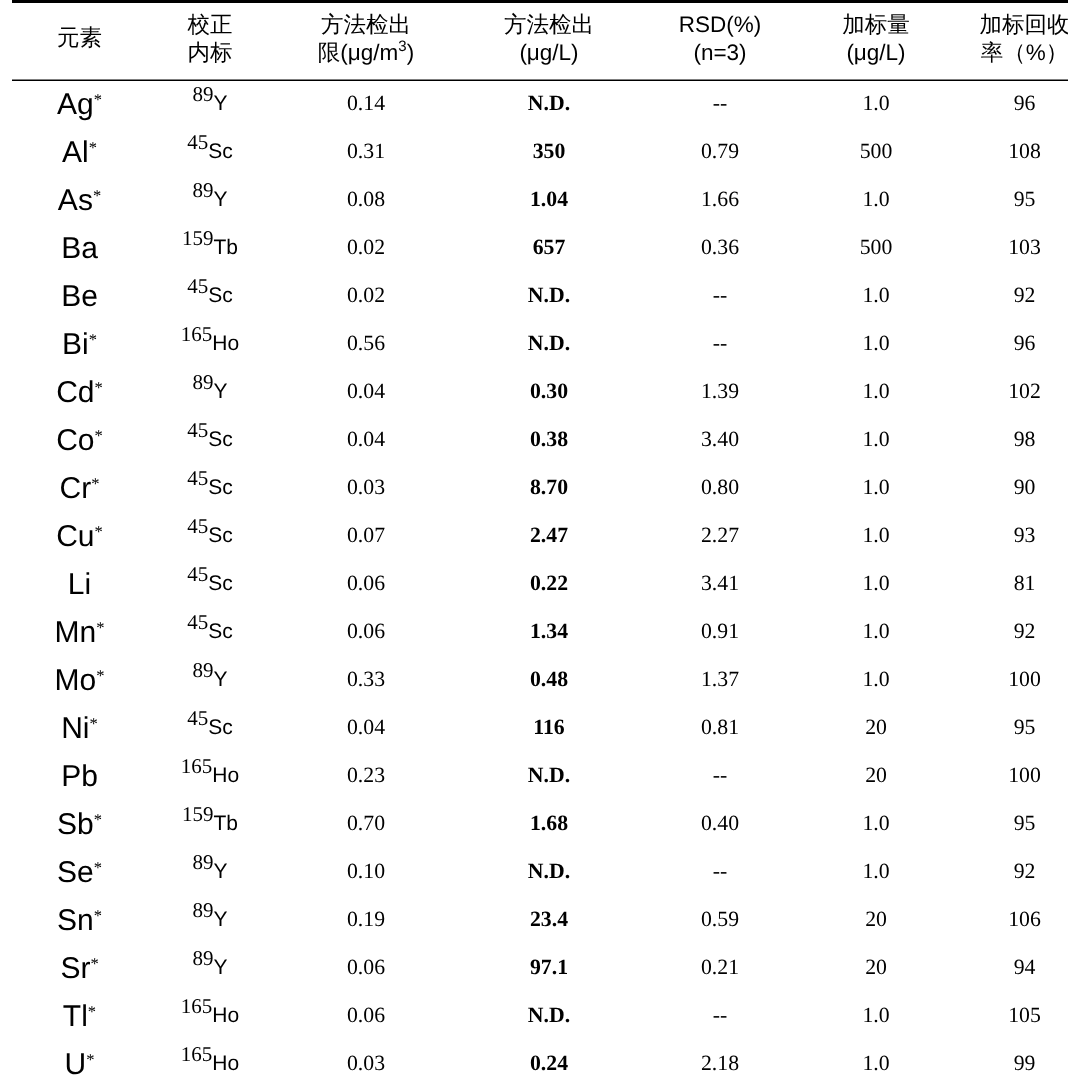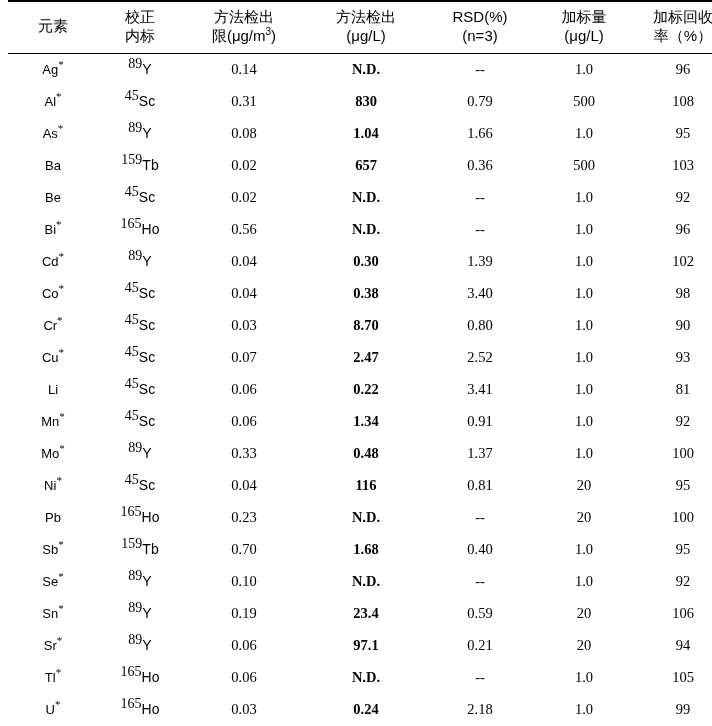--- a/index.html
+++ b/index.html
@@ -64,21 +64,21 @@
     width: 104px;
   }
   td.col-spike, th.col-spike {
     width: 96px;
   }
   td.col-recovery, th.col-recovery {
     width: 94px;
   }
   .el-name {
     font-family: "Liberation Sans", sans-serif;
-    font-size: 13px;
+    font-size: 20px;
   }
   .star {
     font-size: 11px;
     vertical-align: super;
     line-height: 0;
   }
   .iso {
     font-size: 14px;
     vertical-align: super;
     line-height: 0;
@@ -133,21 +133,21 @@
           <td class="col-mdl">0.14</td>
           <td class="col-result">N.D.</td>
           <td class="col-rsd">--</td>
           <td class="col-spike">1.0</td>
           <td class="col-recovery">96</td>
         </tr>
         <tr>
           <td class="col-element"><span class="el-name">Al</span><span class="star">*</span></td>
           <td class="col-internal"><span class="iso">45</span><span class="iso-sym">Sc</span></td>
           <td class="col-mdl">0.31</td>
-          <td class="col-result">830</td>
+          <td class="col-result">350</td>
           <td class="col-rsd">0.79</td>
           <td class="col-spike">500</td>
           <td class="col-recovery">108</td>
         </tr>
         <tr>
           <td class="col-element"><span class="el-name">As</span><span class="star">*</span></td>
           <td class="col-internal"><span class="iso">89</span><span class="iso-sym">Y</span></td>
           <td class="col-mdl">0.08</td>
           <td class="col-result">1.04</td>
           <td class="col-rsd">1.66</td>
@@ -206,21 +206,21 @@
           <td class="col-result">8.70</td>
           <td class="col-rsd">0.80</td>
           <td class="col-spike">1.0</td>
           <td class="col-recovery">90</td>
         </tr>
         <tr>
           <td class="col-element"><span class="el-name">Cu</span><span class="star">*</span></td>
           <td class="col-internal"><span class="iso">45</span><span class="iso-sym">Sc</span></td>
           <td class="col-mdl">0.07</td>
           <td class="col-result">2.47</td>
-          <td class="col-rsd">2.52</td>
+          <td class="col-rsd">2.27</td>
           <td class="col-spike">1.0</td>
           <td class="col-recovery">93</td>
         </tr>
         <tr>
           <td class="col-element"><span class="el-name">Li</span></td>
           <td class="col-internal"><span class="iso">45</span><span class="iso-sym">Sc</span></td>
           <td class="col-mdl">0.06</td>
           <td class="col-result">0.22</td>
           <td class="col-rsd">3.41</td>
           <td class="col-spike">1.0</td>

